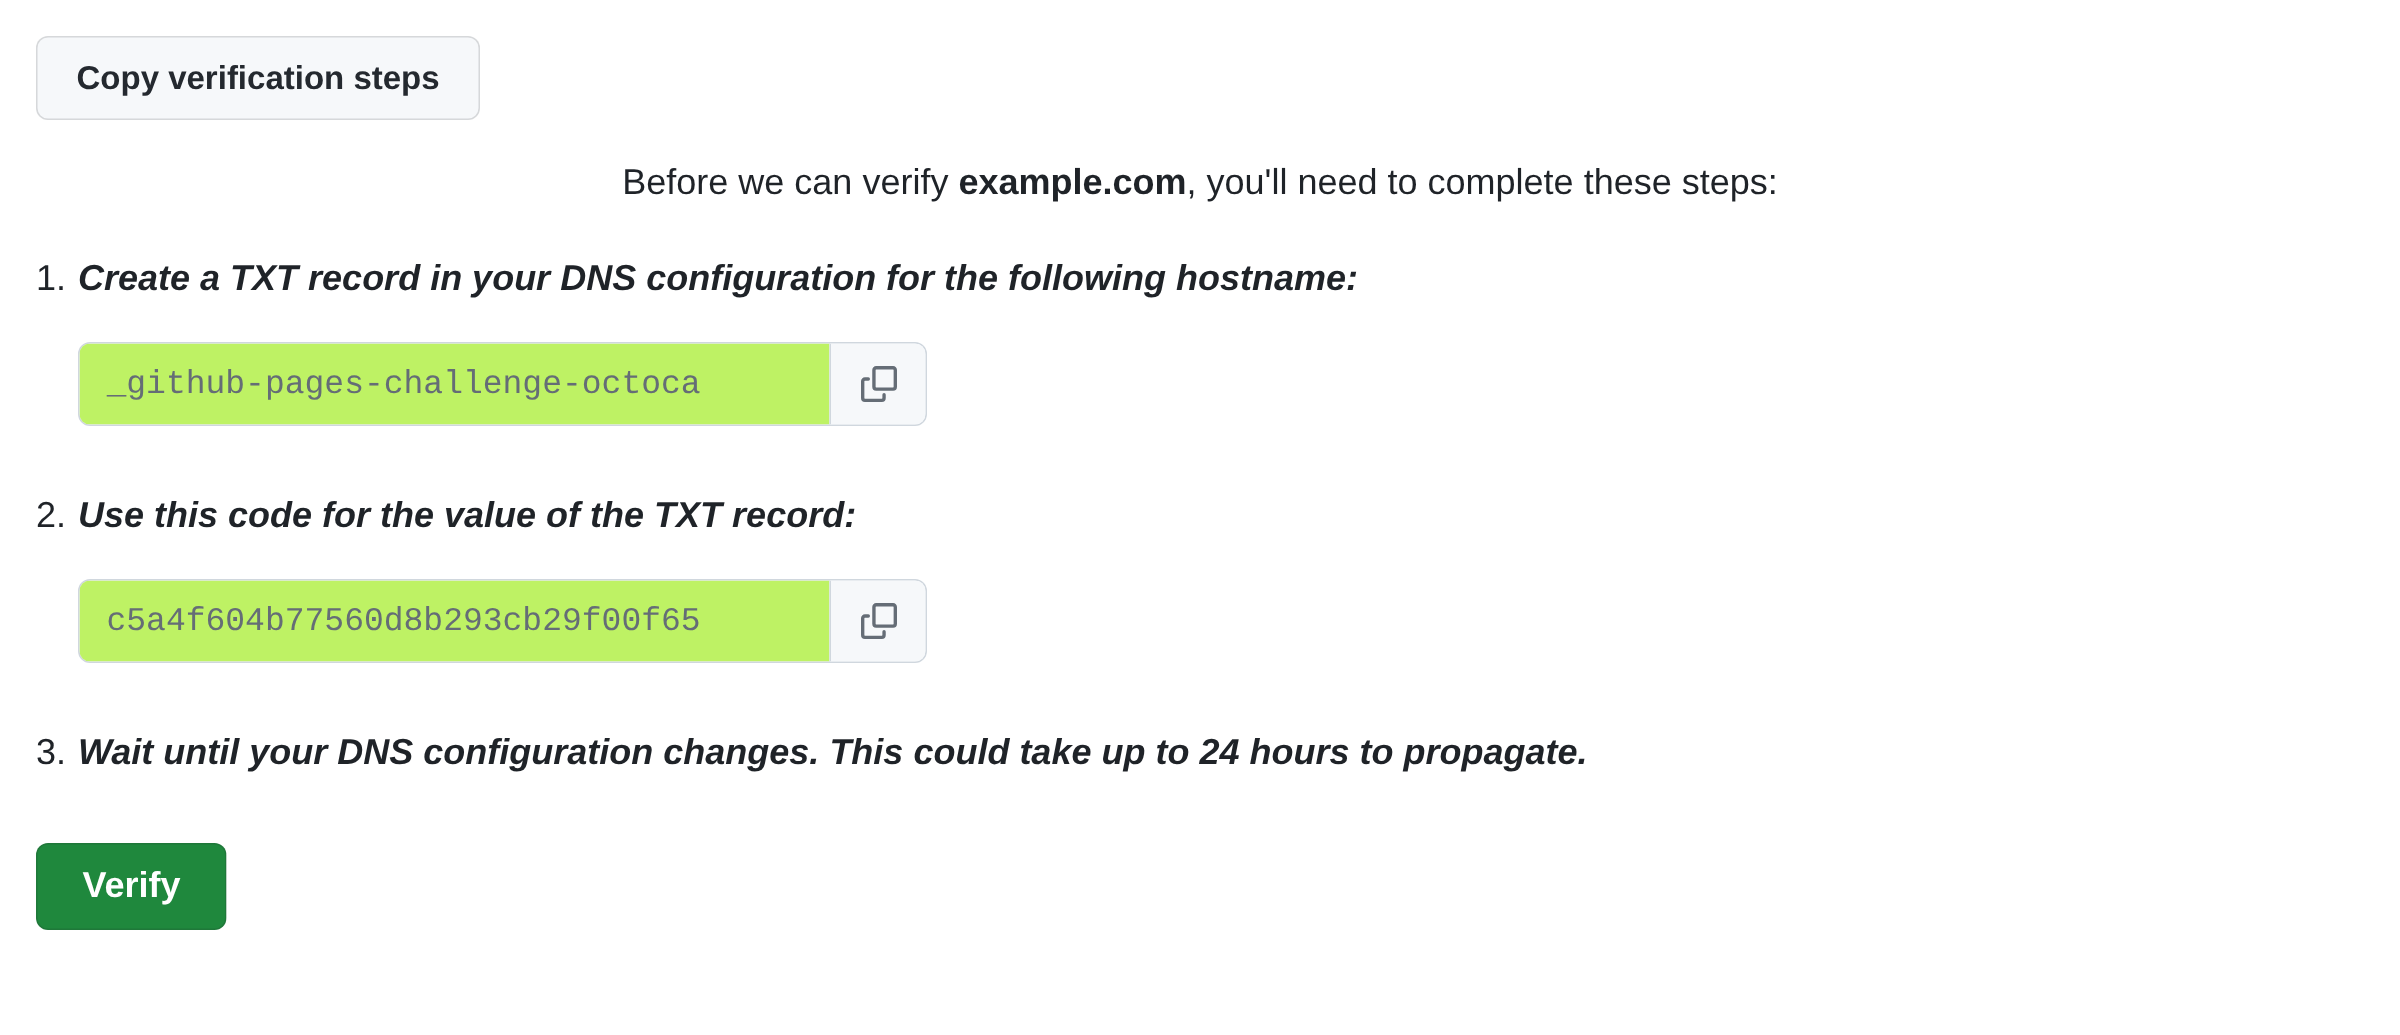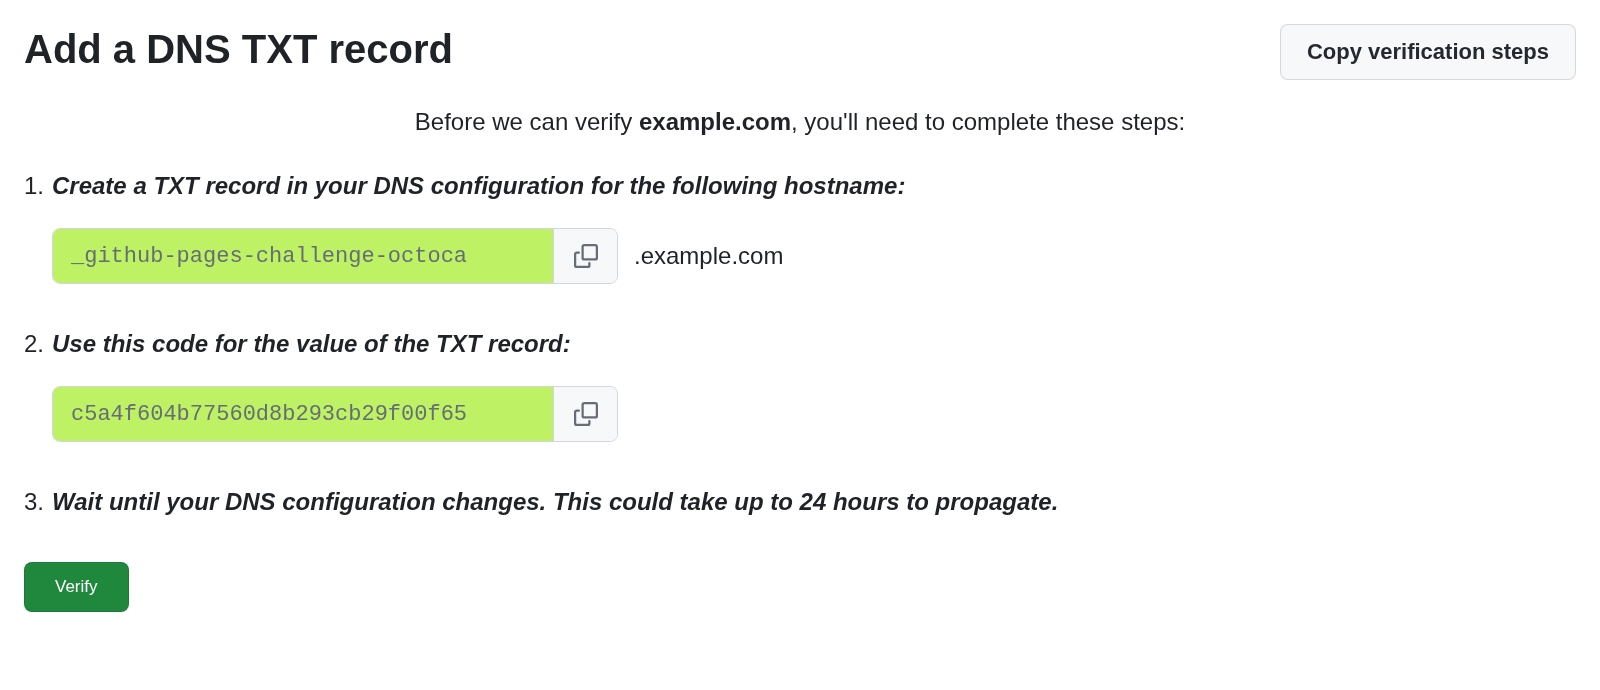--- a/index.html
+++ b/index.html
@@ -112,58 +112,56 @@
     }
     .copy-icon-button svg {
       width: 24px;
       height: 24px;
     }
     .domain-suffix {
       font-size: 24px;
       color: #1f2328;
     }
     .verify-button {
-      font-size: 17px;
-      font-weight: 400;
+      font-size: 24px;
+      font-weight: 700;
       color: #ffffff;
       background: #1f883d;
       border: 1px solid rgba(31,35,40,0.15);
       border-radius: 8px;
       padding: 14px 30px;
       cursor: pointer;
     }
   </style>
 </head>
 <body>
 
 
 
 <div class="header-row">
-  <h1 class="page-title">Add a DNS TXT record</h1>
   <button class="copy-steps-button">Copy verification steps</button>
 </div>
 
 <p class="intro-text">
   <span>Before we can verify </span><span class="domain">example.com</span><span>, you'll need to complete these steps:</span>
 </p>
 
 <ol class="steps-list">
   <li>
     <span class="step-label">Create a TXT record in your DNS configuration for the following hostname:</span>
     <div class="code-row">
       <div class="code-field-group">
         <input class="code-input" type="text" readonly="" value="_github-pages-challenge-octoca" style="">
         <button class="copy-icon-button">
           <svg viewBox="0 0 16 16" fill="currentColor">
             <path d="M0 6.75C0 5.784.784 5 1.75 5h1.5a.75.75 0 0 1 0 1.5h-1.5a.25.25 0 0 0-.25.25v7.5c0 .138.112.25.25.25h7.5a.25.25 0 0 0 .25-.25v-1.5a.75.75 0 0 1 1.5 0v1.5A1.75 1.75 0 0 1 9.25 16h-7.5A1.75 1.75 0 0 1 0 14.25Z"></path>
             <path d="M5 1.75C5 .784 5.784 0 6.75 0h7.5C15.216 0 16 .784 16 1.75v7.5A1.75 1.75 0 0 1 14.25 11h-7.5A1.75 1.75 0 0 1 5 9.25Zm1.75-.25a.25.25 0 0 0-.25.25v7.5c0 .138.112.25.25.25h7.5a.25.25 0 0 0 .25-.25v-7.5a.25.25 0 0 0-.25-.25Z"></path>
           </svg>
         </button>
       </div>
-      <span class="domain-suffix">.example.com</span>
     </div>
   </li>
 
   <li>
     <span class="step-label">Use this code for the value of the TXT record:</span>
     <div class="code-row">
       <div class="code-field-group">
         <input class="code-input" type="text" readonly="" value="c5a4f604b77560d8b293cb29f00f65" style="">
         <button class="copy-icon-button">
           <svg viewBox="0 0 16 16" fill="currentColor">

